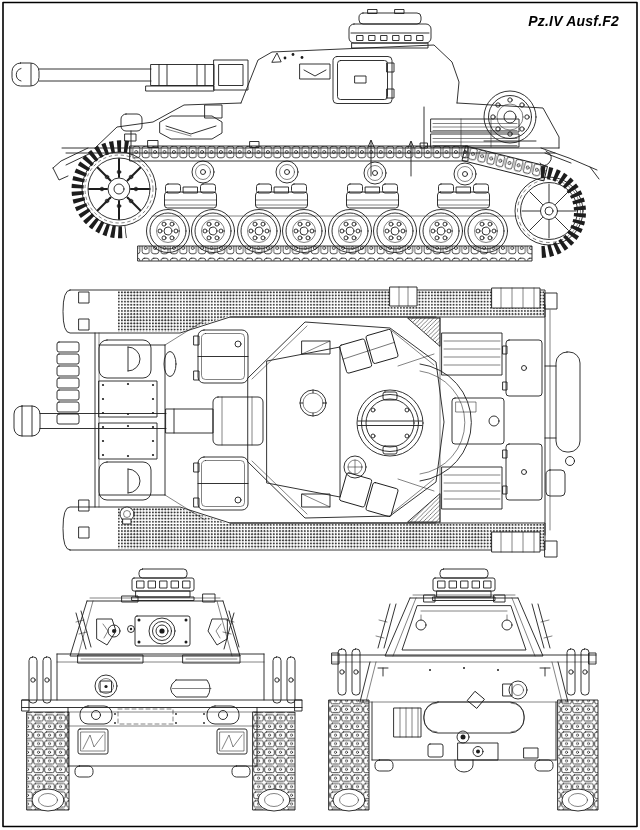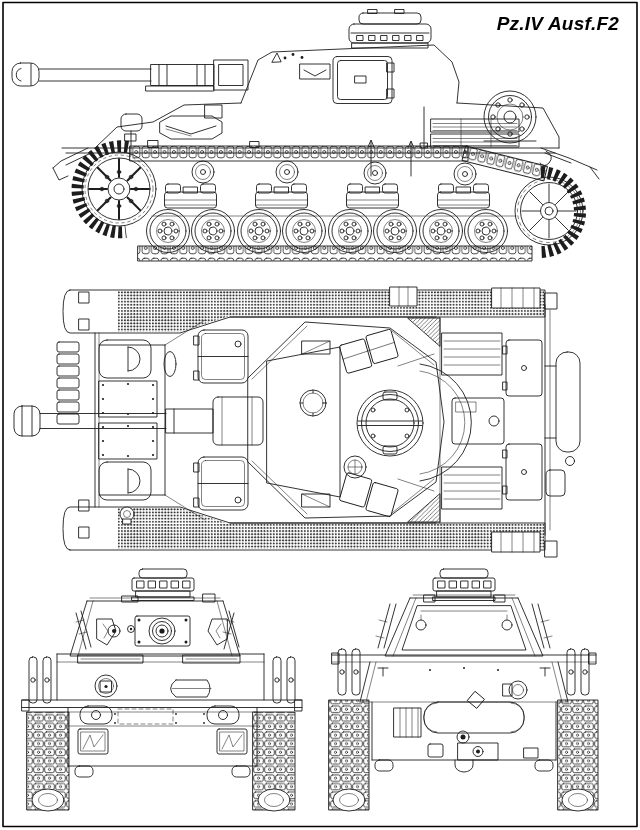--- a/index.html
+++ b/index.html
@@ -1,18 +1,18 @@
 <!DOCTYPE html>
 <html style="--line: #1d1d1d; --background: #ffffff; --frame: #000000; --track-stipple: #2b2b2b;"><head>
 <meta charset="utf-8">
 <style>
   html,body{margin:0;padding:0;background:#fff}
   .sheet{position:relative;width:640px;height:830px;background:var(--background,#fff);overflow:hidden;
          font-family:"Liberation Sans",sans-serif}
-  .title{position:absolute;top:13px;right:21px;font-style:italic;font-weight:700;font-size:19px;
+  .title{position:absolute;top:13px;right:21px;font-style:italic;font-weight:700;font-size:14px;
          color:var(--frame,#000);letter-spacing:.2px;white-space:nowrap}
   svg.bp{position:absolute;left:0;top:0;stroke:var(--line,#1d1d1d);fill:none;stroke-width:.9;
          stroke-linecap:round;stroke-linejoin:round}
   svg.bp .f{fill:var(--line,#1d1d1d);stroke:none}
   svg.bp .fd{fill:var(--track-stipple,#2b2b2b);stroke:none}
   svg.bp .w{fill:var(--background,#fff)}
   svg.bp .t05{stroke-width:.55}
   svg.bp .t2{stroke-width:2}
   svg.bp .dash{stroke-dasharray:4 3}
   svg.bp .tk{stroke-width:12;stroke-dasharray:3.8 3.2;stroke-linecap:butt}

